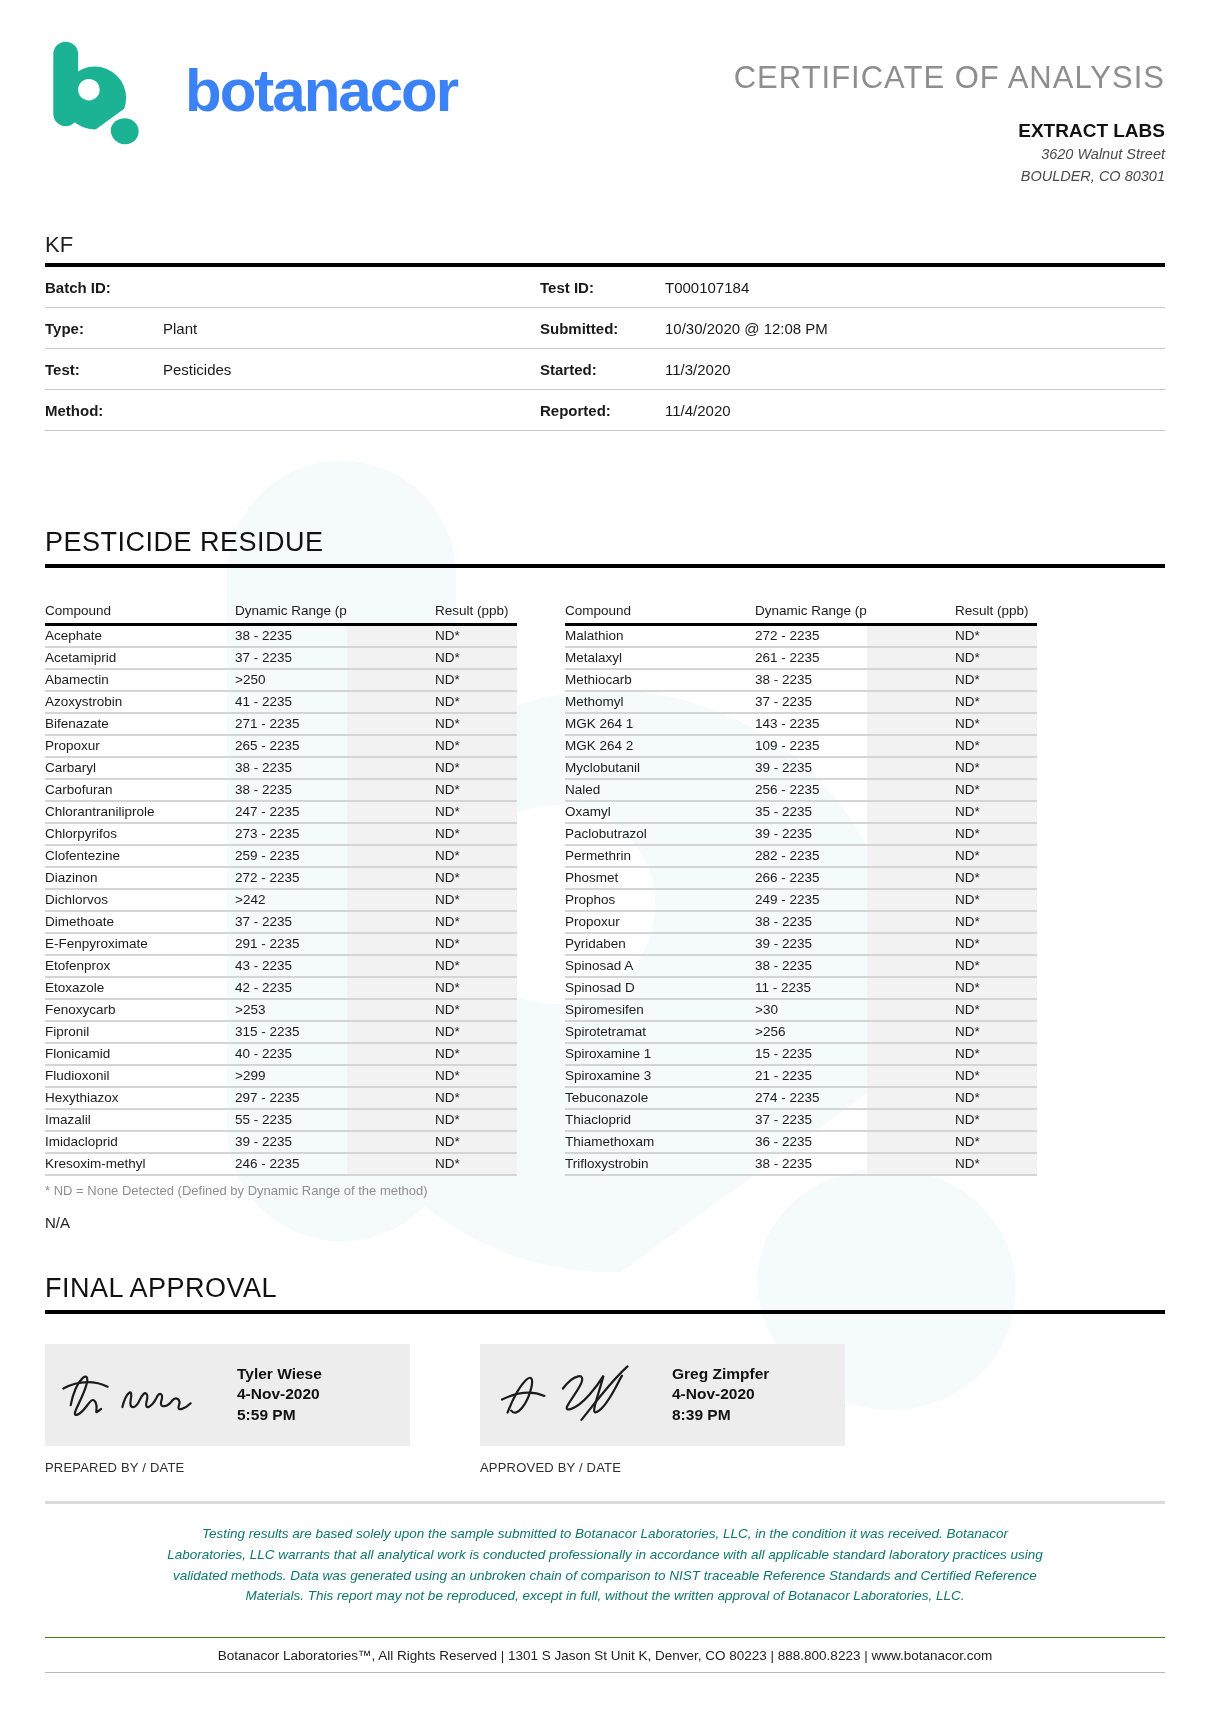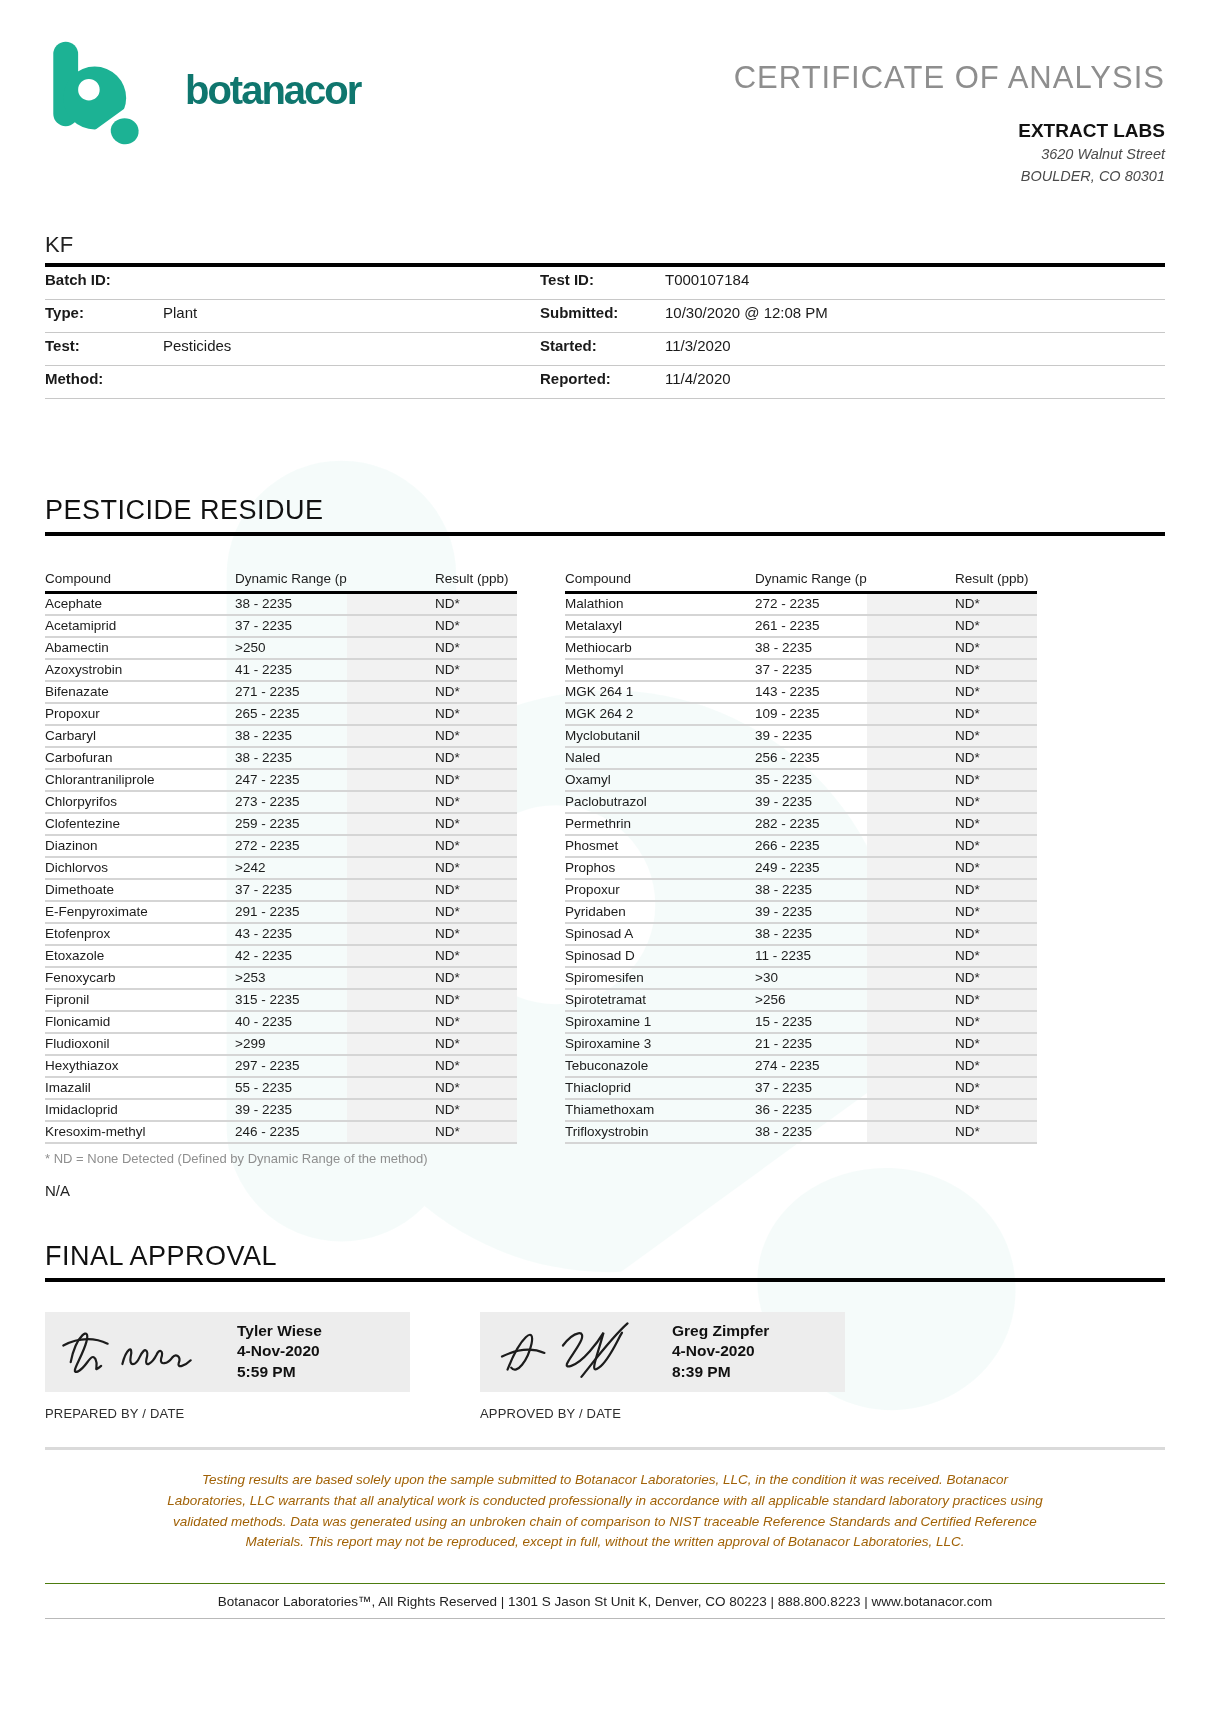--- a/index.html
+++ b/index.html
@@ -7,32 +7,32 @@
   .page { width:1207px; height:1727px; background:#fff; margin:0 auto; position:relative;
           overflow:hidden; color:#1a1a1a; }
   .watermark { position:absolute; left:150px; top:430px; width:980px; height:1010px;
                opacity:0.04; z-index:0; pointer-events:none; }
   .content { position:relative; z-index:1; padding:38px 42px 0 45px; }
 
   
   .header { display:flex; justify-content:space-between; align-items:flex-start; }
   .logo-row { display:flex; align-items:center; }
   .logo-glyph svg { width:106px; height:110px; display:block; }
-  .logo-text { font-size:40px; font-weight:bold; letter-spacing:-2px; color:#0f766e; margin-left:34px;
+  .logo-text { font-size:60px; font-weight:bold; letter-spacing:-2px; color:#3b82f6; margin-left:34px;
                margin-top:-6px;text-align:center; }
   .header-right { text-align:right; padding-top:22px; }
   .coa-title { font-size:31px; color:#8e8e8e; letter-spacing:1px; font-weight:400; white-space:nowrap; }
   .client-name { font-size:19px; font-weight:bold; color:#121212; margin-top:24px; }
   .client-addr { font-size:14.5px; font-style:italic; color:#4a4a4a; line-height:1.3; margin-top:3px; }
 
   
   .sample-name { font-size:22px; color:#222; margin-top:46px; margin-bottom:5px; }
   .thick-rule { height:4px; background:#000; }
   .info-table { width:100%; border-collapse:collapse; font-size:15px; }
-  .info-table td { border-bottom:1px solid #c8c8c8; padding:4px 0 11px 0; vertical-align:top; }
+  .info-table td { border-bottom:1px solid #c8c8c8; padding:12px 0 11px 0; vertical-align:top; }
   .info-table td.lbl  { font-weight:bold; width:118px; }
   .info-table td.val  { width:377px; }
   .info-table td.lbl2 { font-weight:bold; width:125px; }
 
   
   .pest-section { margin-top:96px; }
   .section-title { font-size:27px; letter-spacing:0.5px; color:#111; margin-bottom:6px; }
   .tables { display:flex; margin-top:32px; }
   table.ptable { width:472px; border-collapse:collapse; font-size:13.5px; table-layout:fixed; }
   table.ptable + table.ptable { margin-left:48px; }
@@ -42,33 +42,33 @@
   .ptable td { border-bottom:2px solid #d5d5d5; padding:2px 0 3px 0; color:#1c1c1c;
                overflow:hidden; white-space:nowrap; }
   .ptable td.c-result { background:#f2f2f2; padding-left:88px; }
   .ptable th.h-result { padding-left:88px; }
   .footnote { color:#8f8f8f; font-size:13px; margin-top:7px; }
   .na-note { font-size:15px; color:#222; margin-top:16px; }
 
   
   .approval { margin-top:42px; }
   .sig-row { display:flex; margin-top:30px; }
-  .sig-box { background:#ededed; width:365px; height:80px; display:flex; align-items:center;
+  .sig-box { background:#ededed; width:365px; height:102px; display:flex; align-items:center;
              padding:0 8px 0 10px; }
   .sig-box + .sig-box { margin-left:70px; }
   .sig-svg { width:168px; height:72px; flex:none; }
   .sig-text { font-size:15.5px; font-weight:bold; line-height:1.32; margin-left:14px; color:#111; }
   .sig-label-row { display:flex; margin-top:14px; }
   .sig-label { width:365px; font-size:13px; color:#2e2e2e; letter-spacing:0.2px; }
   .sig-label + .sig-label { margin-left:70px; }
 
   .mid-rule { height:3px; background:#dadada; margin-top:26px; }
 
   .disclaimer { max-width:885px; margin:20px auto 0 auto; text-align:center; font-style:italic;
-                color:#a16207; font-size:13.5px; line-height:1.55; }
+                color:#0f766e; font-size:13.5px; line-height:1.55; }
 
   .footer { margin-top:30px; border-top:1px solid #4d7c0f; border-bottom:1px solid #b9b9b9;
             text-align:center; padding:10px 0 9px 0; font-size:13.5px; color:#222; }
 </style>
 </head>
 <body>
 
 <div class="page">
 
   <div class="watermark">

